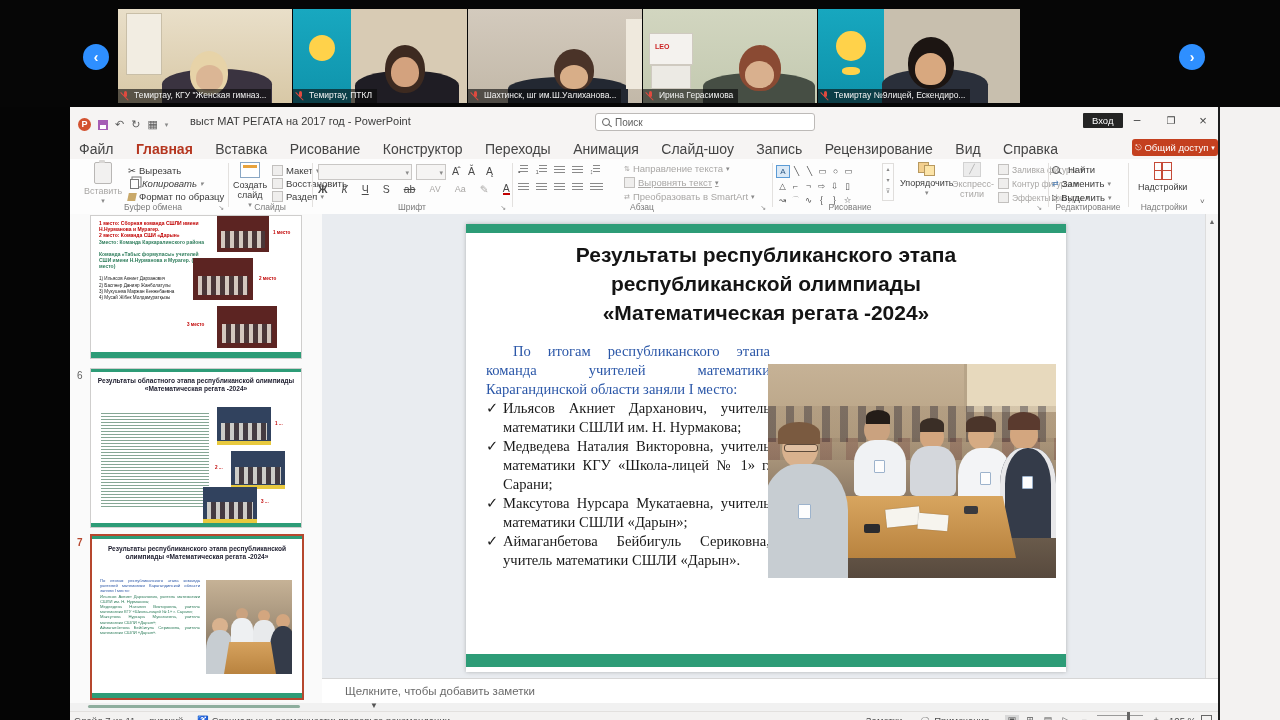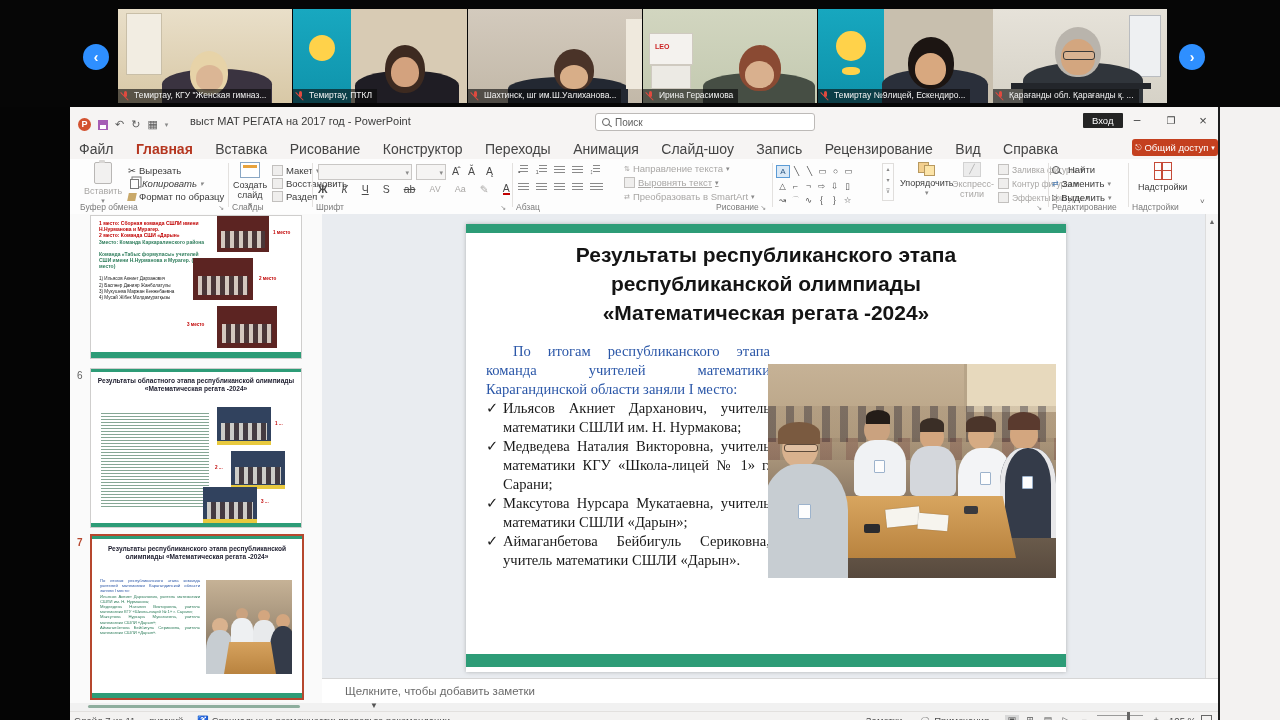--- a/index.html
+++ b/index.html
@@ -40,21 +40,21 @@
   .winbtn{position:absolute;top:0;width:30px;height:26px;color:#444;font-size:12px;display:flex;align-items:center;justify-content:center;}
   
   #tabrow{position:absolute;left:0;top:30px;width:1148px;height:22px;background:#f6f4f3;}
   .tab{display:inline-block;font-size:14px;color:#444;padding:4px 9px 3px 9px;}
   .tab.active{color:#b5361f;font-weight:bold;border-bottom:2.5px solid #c43e1c;}
   #sharebtn{position:absolute;left:1062px;top:2px;width:86px;height:17px;background:#c4401f;border-radius:3px;
     color:#fff;font-size:9.5px;display:flex;align-items:center;justify-content:center;gap:3px;}
   
   #ribbon{position:absolute;left:0;top:52px;width:1148px;height:55px;background:#fdfdfd;border-bottom:1px solid #d8d6d4;}
   .grp{position:absolute;top:0;height:55px;}
-  .grp-label{position:absolute;bottom:2px;left:0;right:0;text-align:left;font-size:8.5px;color:#7a7a7a;white-space:nowrap;}
+  .grp-label{position:absolute;bottom:2px;left:0;right:0;text-align:center;font-size:8.5px;color:#7a7a7a;white-space:nowrap;}
   .sep{position:absolute;top:4px;height:44px;width:1px;background:#e3e1df;}
   .launcher{position:absolute;bottom:2px;right:2px;font-size:7px;color:#8a8a8a;}
   .bigbtn{position:absolute;top:3px;display:flex;flex-direction:column;align-items:center;font-size:9px;color:#3b3b3b;text-align:center;line-height:10px;}
   .smallrow{position:absolute;font-size:9.5px;color:#3b3b3b;white-space:nowrap;display:flex;align-items:center;gap:3px;}
   .gray{color:#a8a6a4!important;}
   .caret{font-size:7px;color:#8a8a8a;}
   .clip-ic{width:16px;height:20px;border:1.3px solid #b9b7b5;border-radius:2px;position:relative;background:#f2f1f0;margin-bottom:2px;}
   .clip-ic::before{content:"";position:absolute;left:4px;top:-3px;width:6px;height:3px;background:#d9d7d5;border-radius:1px;}
   .slide-ic{width:18px;height:14px;border:1.2px solid #8aa7c4;background:#fff;position:relative;margin-bottom:2px;}
   .slide-ic::before{content:"";position:absolute;left:2px;top:2px;right:2px;height:3px;background:#e8a33d;}
@@ -177,32 +177,20 @@
     </div>
     <div class="body-sh" style="left:64px;bottom:0;width:106px;height:34px;background:#2a2f3a;"></div>
     <div class="head" style="left:90px;top:28px;width:46px;height:52px;background:#1c1512;"></div>
     <div class="head" style="left:97px;top:44px;width:31px;height:32px;background:#d8a87f;"></div>
     <div class="nametag">
         <span class="mic"></span>
         <span>Темиртау №9лицей, Ескендиро...</span>
       </div>
   </div>
 
-  <div class="tile" style="left:993px;background:linear-gradient(180deg,#e6e2d9,#d6d2c7);">
-    <div class="abs" style="right:6px;top:6px;width:30px;height:60px;background:#eef0f2;border:1px solid #b9bcc0;"></div>
-    <div class="body-sh" style="left:30px;bottom:0;width:120px;height:40px;background:#30353b;"></div>
-    <div class="abs" style="left:18px;top:30px;width:140px;height:50px;background:transparent;border-radius:50% 50% 0 0;box-shadow:inset 0 -6px 0 #23262b;"></div>
-    <div class="head" style="left:62px;top:18px;width:46px;height:50px;background:#b9b4ac;"></div>
-    <div class="head" style="left:68px;top:30px;width:34px;height:36px;background:#d3a67f;"></div>
-    <div class="abs" style="left:70px;top:42px;width:30px;height:7px;border:1.3px solid #3a3a3a;border-radius:3px;background:rgba(255,255,255,.15);"></div>
-    <div class="nametag">
-        <span class="mic"></span>
-        <span>Қарағанды обл. Қарағанды қ. ...</span>
-      </div>
-  </div>
 
   <div class="navbtn" style="left:1179px;">›</div>
 </div>
 
 <div id="ppt">
 
   <div id="tbar">
     <div style="position:absolute;left:8px;top:8px;">
       <span class="ppt-logo">P</span><span class="save-ic"></span><span class="qa">↶</span><span class="qa">↻</span><span class="qa">▦</span><span class="qa caret">▾</span>
     </div>

